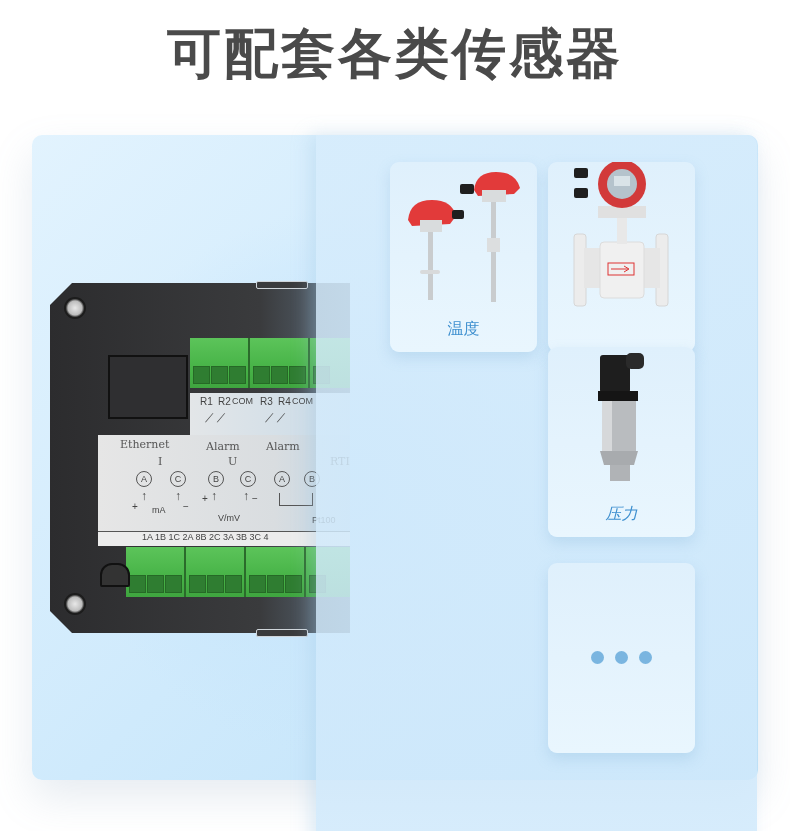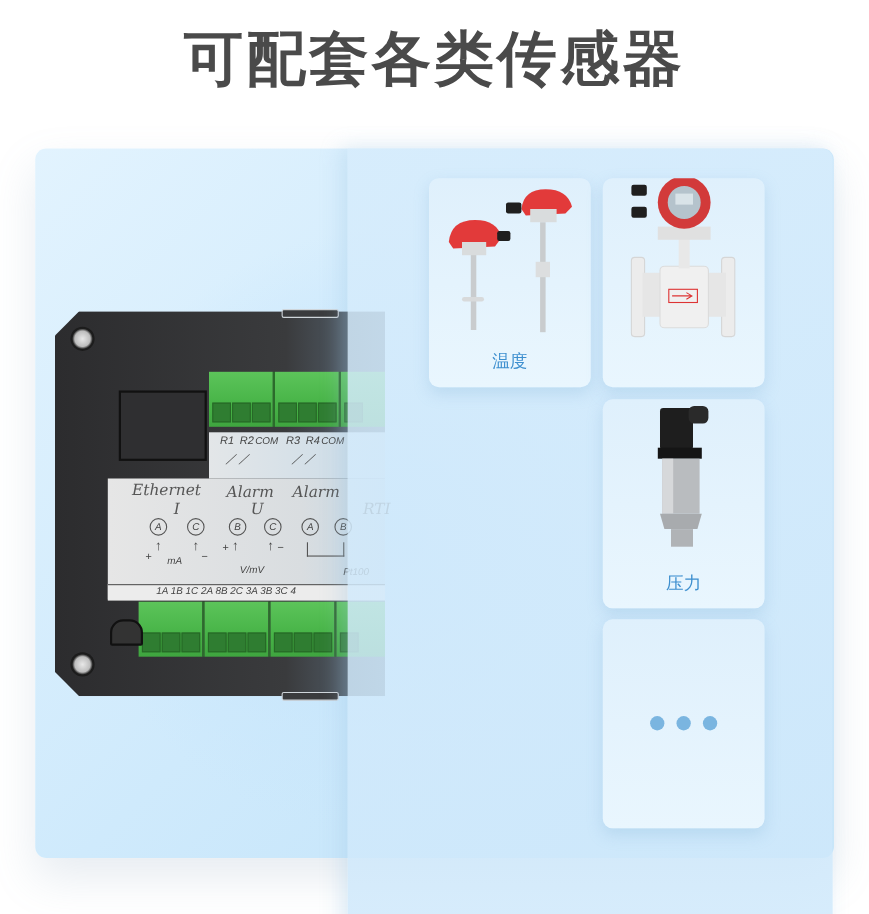--- a/index.html
+++ b/index.html
@@ -6,30 +6,30 @@
   body { width:790px; height:831px; background:#ffffff; position:relative; overflow:hidden;
          font-family:"DejaVu Sans","Liberation Sans",sans-serif; }
   .title { position:absolute; left:0; top:18px; width:790px; text-align:center;
            font-size:54px; font-weight:bold; color:#4a4a4a; letter-spacing:3px; line-height:72px; }
   .stage { position:absolute; left:32px; top:135px; width:726px; height:645px; border-radius:10px;
            background:linear-gradient(135deg,#e2f3fe 0%,#cfeafc 50%,#bfe2f9 100%);
            box-shadow:0 18px 40px rgba(120,150,180,0.18); overflow:hidden; }
   .halo { position:absolute; left:40px; top:70px; width:560px; height:560px; border-radius:50%;
           background:radial-gradient(circle, rgba(190,225,250,0.9) 0%, rgba(200,230,252,0.5) 45%, rgba(220,240,254,0) 70%); }
   
-  .device { position:absolute; left:18px; top:148px; width:300px; height:452px;font-style:italic; }
+  .device { position:absolute; left:18px; top:148px; width:300px; height:452px; }
   .dev-body { position:absolute; left:0; top:0; width:300px; height:350px; background:linear-gradient(90deg,#2c2c2e 0%,#3a3b3d 70%,#5b6a78 100%);
               clip-path:polygon(22px 0,100% 0,100% 100%,22px 100%,0 calc(100% - 22px),0 22px); }
   .screw { position:absolute; width:22px; height:22px; border-radius:50%; background:radial-gradient(circle,#e8e8e8 0%,#bdbdbd 45%,#1e1e1e 60%,#0f0f0f 100%); }
   .eth-port { position:absolute; left:58px; top:72px; width:76px; height:60px; border:2px solid #111; background:#2f2f31; }
   .label-panel { position:absolute; left:48px; top:152px; width:252px; height:110px; background:linear-gradient(90deg,#e6e6e6 0%,#d9dde0 70%,#c4d8e6 100%); }
   .label-strip { position:absolute; left:48px; top:248px; width:252px; height:14px; background:#ececec; border-top:1px solid #555; }
   .term { position:absolute; height:50px; background:linear-gradient(180deg,#5cc45a 0%,#47b347 60%,#3fa53f 100%); border-right:2px solid #2b6b2b; }
   .term .hole { position:absolute; bottom:4px; width:15px; height:16px; background:#2f7d31; border:1px solid #266926; }
-  .t-text { position:absolute; font-family:"DejaVu Serif","Liberation Serif",serif; font-size:14px; color:#555; white-space:nowrap; }
+  .t-text { position:absolute; font-family:"DejaVu Serif","Liberation Serif",serif; font-size:11px; color:#555; white-space:nowrap; }
   .t-mono { position:absolute; font-family:"Liberation Sans",sans-serif; font-size:10px; color:#444; white-space:nowrap; }
   .circ { position:absolute; width:14px; height:14px; border:1px solid #555; border-radius:50%; font-size:9px; line-height:14px; text-align:center; color:#444; font-family:"Liberation Sans",sans-serif; }
   .notch { position:absolute; left:50px; top:280px; width:26px; height:20px; background:#333; border:2px solid #111; border-radius:12px 12px 2px 2px; }
   .clip { position:absolute; width:50px; height:6px; border:1px solid #cfd5da; background:#3a3b3d; border-radius:2px; }
   
   .panel { position:absolute; left:316px; top:135px; width:441px; height:793px; border-radius:0 10px 10px 0;
            background:linear-gradient(180deg,rgba(214,236,252,0.85) 0%,rgba(206,232,251,0.85) 100%);
            box-shadow:-6px 0 18px rgba(160,200,230,0.35); }
   .card { position:absolute; width:147px; height:190px; border-radius:9px;
           background:linear-gradient(180deg,#dff0fc 0%,#e9f6fe 100%);
@@ -162,21 +162,21 @@
       <rect x="50" y="44" width="48" height="12" fill="#e0e0e0"></rect>
       <rect x="26" y="6" width="14" height="10" rx="2" fill="#1f1f1f"></rect>
       <rect x="26" y="26" width="14" height="10" rx="2" fill="#1f1f1f"></rect>
       <circle cx="74" cy="22" r="24" fill="#d23a3a"></circle>
       <circle cx="74" cy="22" r="15" fill="#b5c3cc"></circle>
       <rect x="66" y="14" width="16" height="10" fill="#d9e3e8"></rect>
     </svg>
   </div>
 
 
-  <div class="card" style="left:232px;top:228px;">
+  <div class="card" style="left:232px;top:212px;font-style:italic;">
     <svg width="147" height="150" viewBox="0 0 147 150">
       <rect x="52" y="8" width="30" height="38" rx="3" fill="#1e1e1e"></rect>
       <rect x="78" y="6" width="18" height="16" rx="5" fill="#2a2a2a"></rect>
       <rect x="50" y="44" width="40" height="10" fill="#151515"></rect>
       <rect x="54" y="54" width="34" height="50" fill="#b9bcbf"></rect>
       <rect x="54" y="54" width="10" height="50" fill="#d6d8da"></rect>
       <polygon points="52,104 90,104 86,118 56,118" fill="#a8abae"></polygon>
       <rect x="62" y="118" width="20" height="16" fill="#b0b3b6"></rect>
     </svg>
     <div class="card-label">压力</div>

